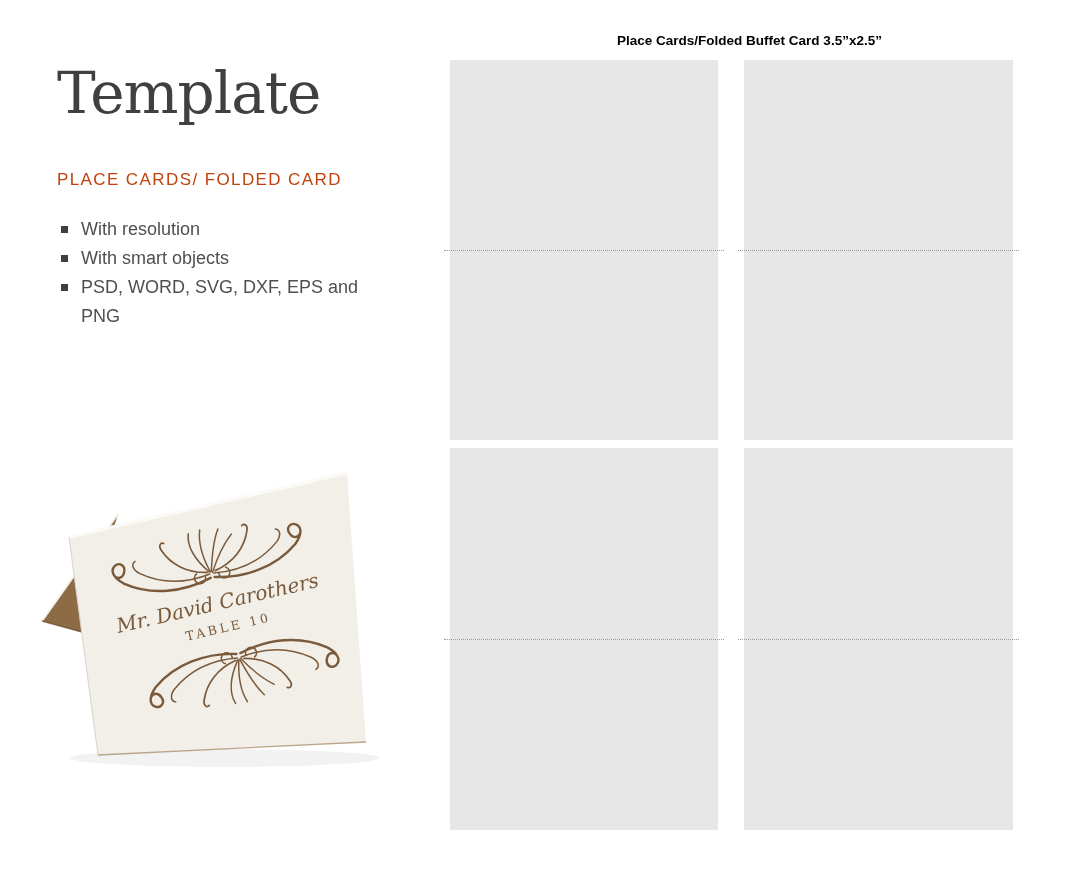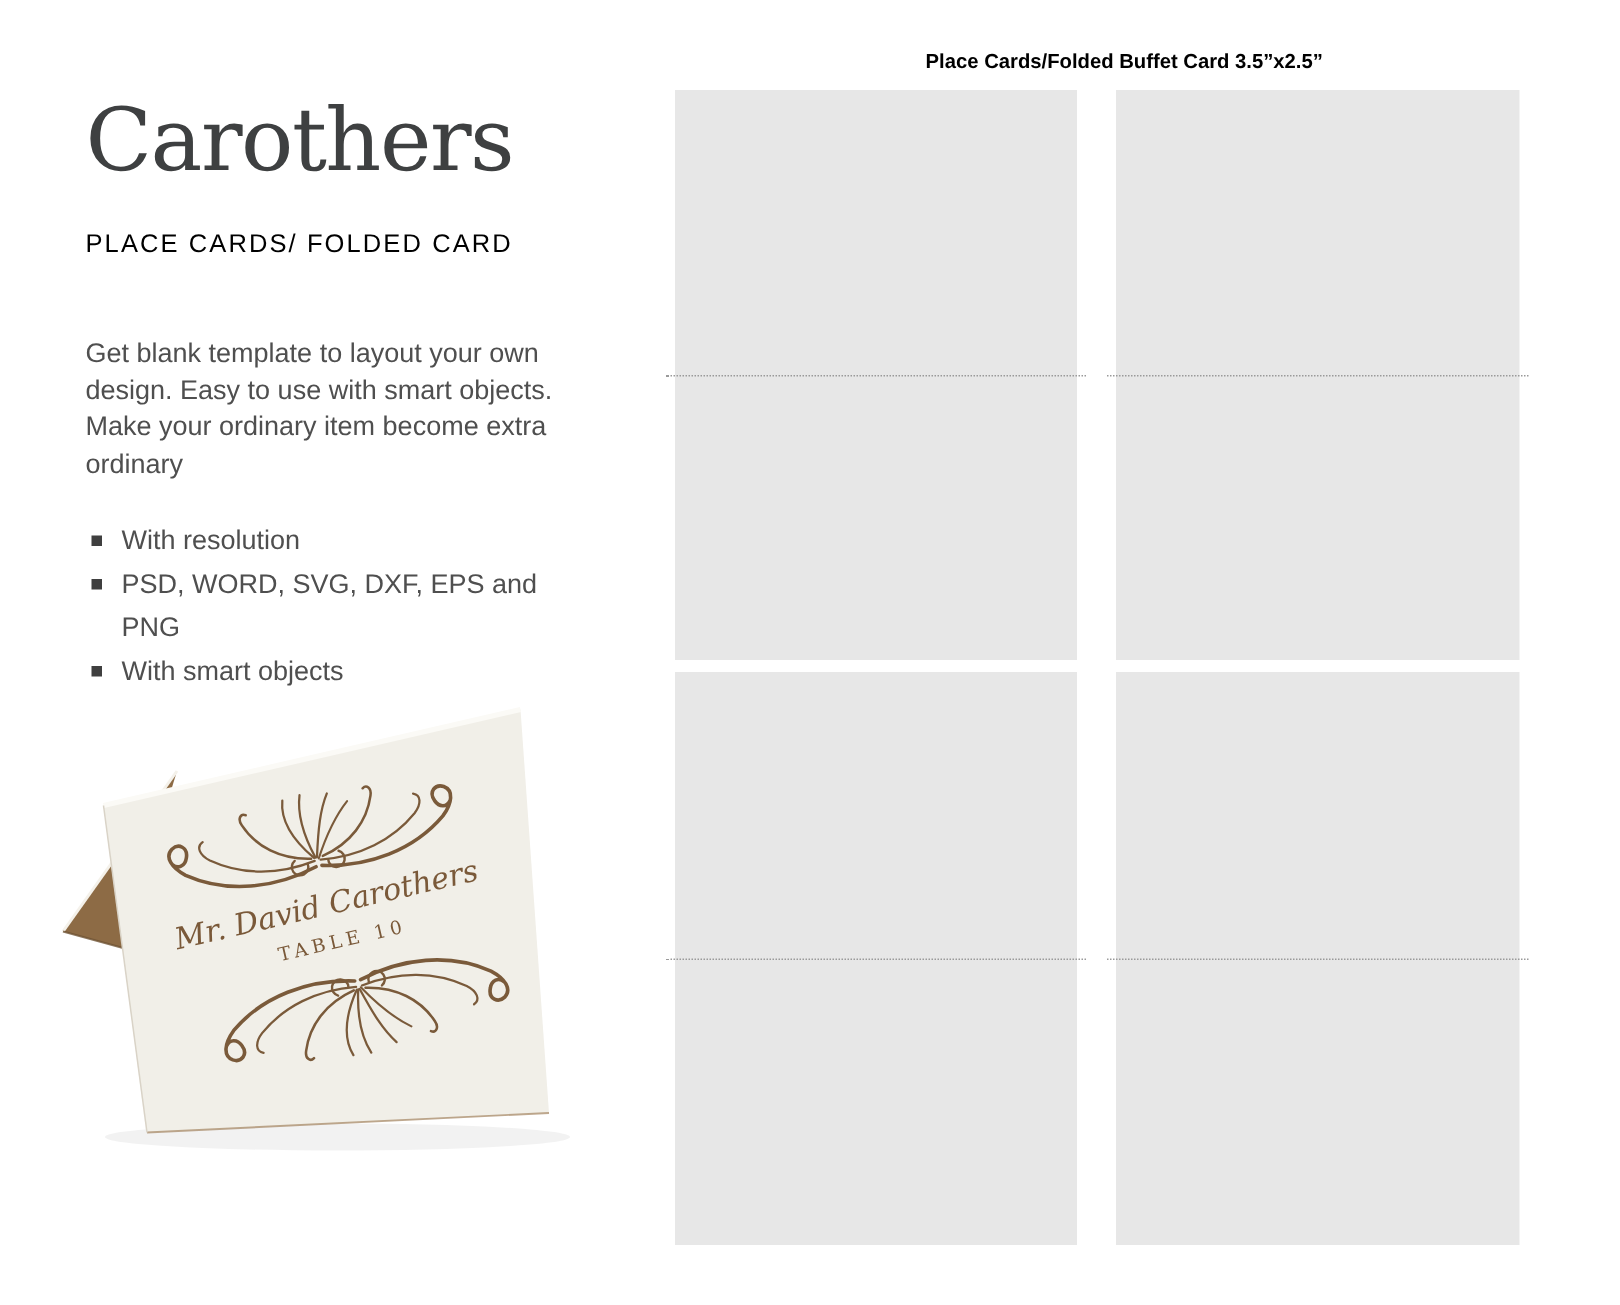--- a/index.html
+++ b/index.html
@@ -20,24 +20,24 @@
   .page-title {
     margin: 0;
     font-family: "DejaVu Serif", "Liberation Serif", serif;
     font-size: 58px;
     line-height: 66px;
     font-weight: 500;
     letter-spacing: -1px;
     color: #3e4041;
   }
   .subtitle {
-    margin-top: 27px;
+    margin-top: 44px;
     font-size: 17px;
     letter-spacing: 1.4px;
-    color: #000000;
+    color: #c2410c;
   }
   .description {
     margin-top: 50px;
     width: 335px;
     font-size: 18px;
     line-height: 24.5px;
     color: #4f4f4f;
   }
   .features {
     list-style: none;
@@ -92,35 +92,34 @@
     position: absolute;
     left: -6px; right: -6px; top: 50%;
     height: 0;
     border-top: 1px dotted #9a9a9a;
   }
 </style>
 </head>
 <body>
 
 <div class="left-col">
-  <h1 class="page-title">Carothers</h1>
+  <h1 class="page-title">Template</h1>
   <div class="subtitle">PLACE CARDS/ FOLDED CARD</div>
-  <div class="description">Get blank template to layout your own design. Easy to use with smart objects. Make your ordinary item become extra ordinary</div>
   <ul class="features">
     <li>
       <span class="bullet-square"></span>
       <span>With resolution</span>
     </li>
     <li>
       <span class="bullet-square"></span>
-      <span>PSD, WORD, SVG, DXF, EPS and PNG</span>
+      <span>With smart objects</span>
     </li>
     <li>
       <span class="bullet-square"></span>
-      <span>With smart objects</span>
+      <span>PSD, WORD, SVG, DXF, EPS and PNG</span>
     </li>
   </ul>
 </div>
 
 <svg class="sample-photo" viewBox="0 0 360 320" xmlns="http://www.w3.org/2000/svg">
   <defs>
     <g id="flourish" fill="none" stroke="#7a5a3a" stroke-linecap="round">
 
       <path d="M 0 16 C -30 24 -62 20 -86 2 C -94 -5 -97 -13 -91 -17 C -86 -20 -80 -16 -83 -9 C -85 -4 -90 -3 -93 -7" stroke-width="2.4"></path>
 

